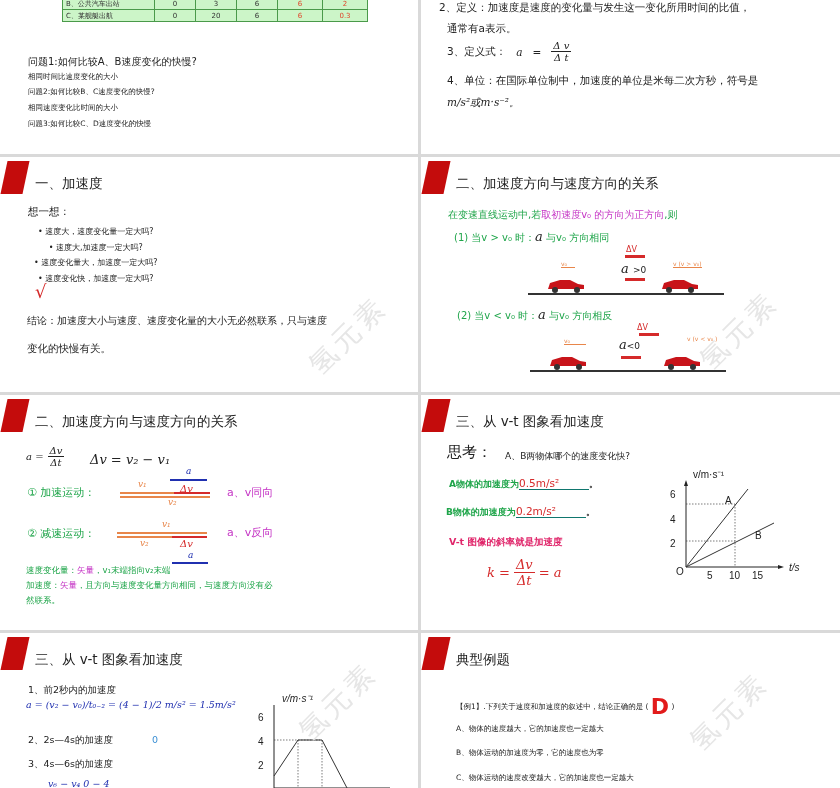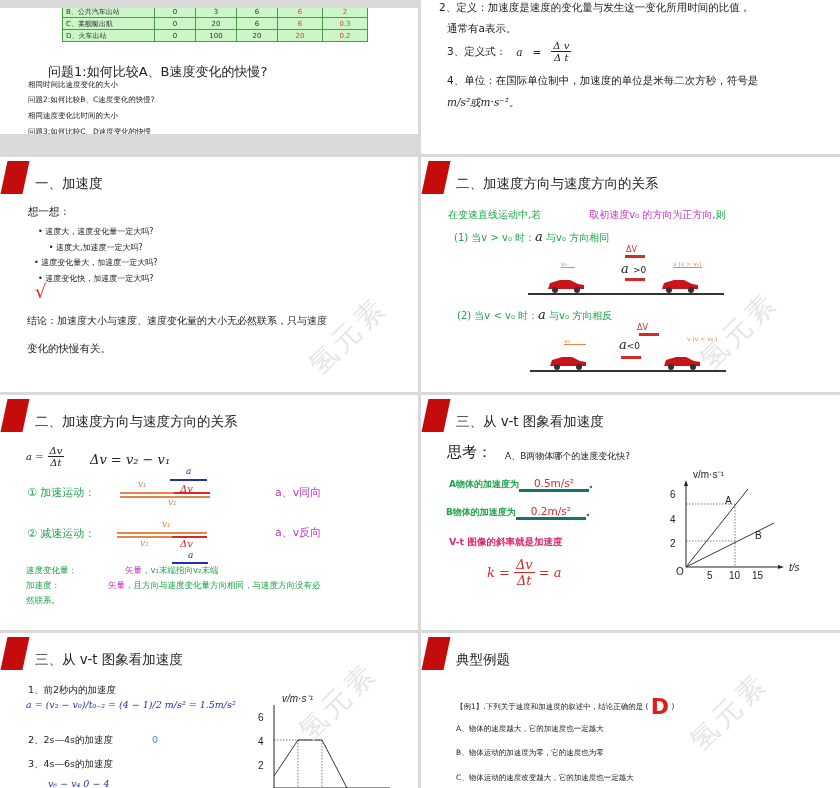--- a/index.html
+++ b/index.html
@@ -1,48 +1,48 @@
 <!DOCTYPE html>
 <html><head>
 <meta charset="utf-8">
 <style>
   html,body{margin:0;padding:0;}
   body{width:840px;height:788px;background:#d9d9d9;position:relative;overflow:hidden;
        font-family:"DejaVu Sans","Liberation Sans",sans-serif;color:#222;}
   .slide{position:absolute;background:#fff;overflow:hidden;}
-  .s1{left:0;top:8px;width:418px;height:126px;}
+  .s1{left:0;top:0;width:418px;height:154px;}
   .s2{left:421px;top:0;width:419px;height:154px;}
   .s3{left:0;top:157px;width:418px;height:235px;}
   .s4{left:421px;top:157px;width:419px;height:235px;}
   .s5{left:0;top:395px;width:418px;height:235px;}
   .s6{left:421px;top:395px;width:419px;height:235px;}
   .s7{left:0;top:633px;width:418px;height:155px;}
   .s8{left:421px;top:633px;width:419px;height:155px;}
   .tag{position:absolute;left:4px;top:4px;width:22px;height:33px;background:#c40c0c;
        transform:skewX(-12deg);}
   .title{position:absolute;left:35px;top:18px;font-size:13.5px;color:#222;}
   .abs{position:absolute;white-space:nowrap;}
   .green{color:#1fa54a;}
-  .magenta{color:#c535c5;padding-left:48px;}
+  .magenta{color:#c535c5;}
   .orange{color:#e8864a;}
   .red{color:#d52a2a;}
   .blue{color:#2030b0;}
   .serif{font-family:"DejaVu Serif","Liberation Serif",serif;font-style:italic;}
   table.data{position:absolute;left:62px;top:-3px;border-collapse:collapse;font-size:7px;}
   table.data td{border:1px solid #4a9a4a;background:#ccf5c8;height:11px;padding:0 3px;
        text-align:center;color:#333;}
   table.data td.name{text-align:left;width:85px;}
   table.data td.c{width:34px;}
   table.data td.r{color:#e0442a;width:38px;}
   .watermark{position:absolute;font-size:28px;color:#e6e6e6;transform:rotate(-45deg);
        letter-spacing:4px;}
   .frac{display:inline-block;vertical-align:middle;text-align:center;}
   .frac .n{display:block;border-bottom:1px solid currentColor;padding:0 2px;}
   .frac .d{display:block;padding:0 2px;}
-  .ul{display:inline-block;border-bottom:3px solid #0f766e;min-width:70px;text-align:center;}
+  .ul{display:inline-block;border-bottom:1px solid #0f766e;min-width:70px;}
   .ans-d{color:#e21b1b;font-weight:bold;font-size:22px;vertical-align:middle;}
 </style>
 </head>
 <body>
 
 <div class="slide s1">
   <table class="data">
     <tbody>
       <tr>
         <td class="name">B、公共汽车出站</td>
@@ -53,31 +53,23 @@
         <td class="r">2</td>
       </tr>
       <tr>
         <td class="name">C、某舰艇出航</td>
         <td class="c">0</td>
         <td class="c">20</td>
         <td class="c">6</td>
         <td class="r">6</td>
         <td class="r">0.3</td>
       </tr>
-      <tr>
-        <td class="name">D、火车出站</td>
-        <td class="c">0</td>
-        <td class="c">100</td>
-        <td class="c">20</td>
-        <td class="r">20</td>
-        <td class="r">0.2</td>
-      </tr>
     </tbody>
   </table>
-  <div class="abs" style="left:28px;top:55px;font-size:13px;margin-left:20px;">问题1:如何比较A、B速度变化的快慢?</div>
+  <div class="abs" style="left:28px;top:55px;font-size:10px;">问题1:如何比较A、B速度变化的快慢?</div>
   <div class="abs" style="left:28px;top:72px;font-size:7.5px;">相同时间比速度变化的大小</div>
   <div class="abs" style="left:28px;top:87px;font-size:7.5px;">问题2:如何比较B、C速度变化的快慢?</div>
   <div class="abs" style="left:28px;top:103px;font-size:7.5px;">相同速度变化比时间的大小</div>
   <div class="abs" style="left:28px;top:119px;font-size:7.5px;">问题3:如何比较C、D速度变化的快慢</div>
 </div>
 
 <div class="slide s2">
   <div class="abs" style="left:18px;top:1px;font-size:10.5px;">2、定义：加速度是速度的变化量与发生这一变化所用时间的比值，</div>
   <div class="abs" style="left:26px;top:22px;font-size:10.5px;">通常有a表示。</div>
   <div class="abs" style="left:26px;top:40px;font-size:10.5px;display:flex;align-items:center;gap:10px;">

